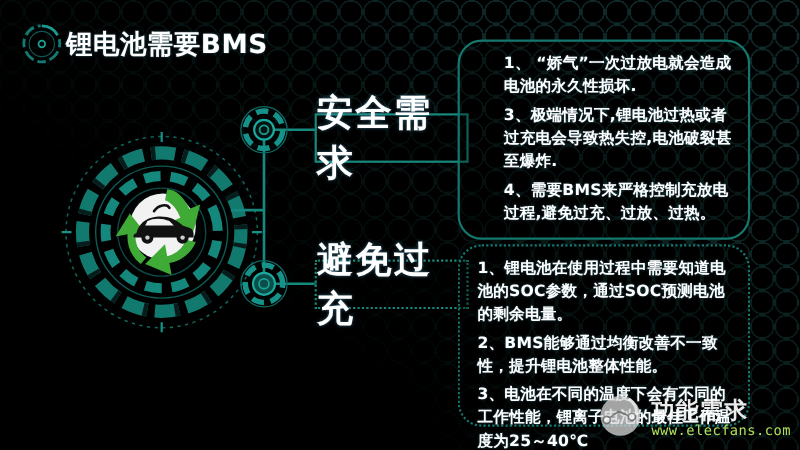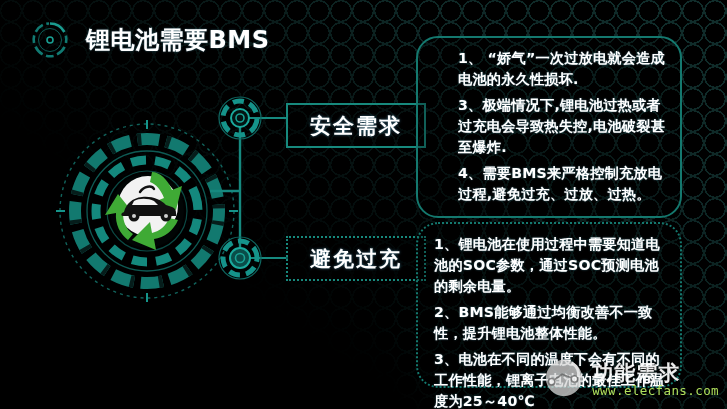--- a/index.html
+++ b/index.html
@@ -33,41 +33,41 @@
     position:absolute; inset:0;
     background-image:
       radial-gradient(circle at 50% 50%, #000 0 9.5px, #0d2523 9.6px 11px, #000 11.1px);
     background-size:22px 22px;
     background-position:0 0;
     -webkit-mask-image:radial-gradient(ellipse 300px 230px at 600px 330px, rgba(0,0,0,.9) 0%, rgba(0,0,0,0) 75%);
     mask-image:radial-gradient(ellipse 300px 230px at 600px 330px, rgba(0,0,0,.9) 0%, rgba(0,0,0,0) 75%);
   }
 
   
-  #header { position:absolute; left:28px; top:18px; display:flex; align-items:center; gap:14px; }
+  #header { position:absolute; left:16px; top:18px; display:flex; align-items:center; }
   .logo-ring { width:44px; height:44px; position:relative; }
   #title {
     color:#ffffff; font-size:24px; font-weight:bold; letter-spacing:.5px;
     text-shadow:0 0 2px rgba(120,220,255,.45);
     white-space:nowrap;
   }
 
   
   #hud { position:absolute; left:52px; top:116px; width:190px; height:190px; }
   #hud svg { position:absolute; inset:0; }
   .recycle { position:absolute; left:44px; top:42px; width:104px; height:104px; }
 
   
   #rail { position:absolute; left:210px; top:95px; width:90px; height:190px; }
 
   
   .chip {
     position:absolute;
     display:flex; align-items:center; justify-content:center;
-    color:#fff; font-size:21px; font-weight:bold;
+    color:#fff; font-size:33px; font-weight:bold;
     letter-spacing:2px;
     text-shadow:0 0 3px rgba(110,210,255,.5);
     background:rgba(0,0,0,.35);
   }
   #chip-safety   { left:286px; top:103px; width:140px; height:45px; border:2px solid #17897d; }
   #chip-function { left:286px; top:236px; width:140px; height:45px; border:2px dotted #17897d; }
 
   
   .panel {
     position:absolute;

